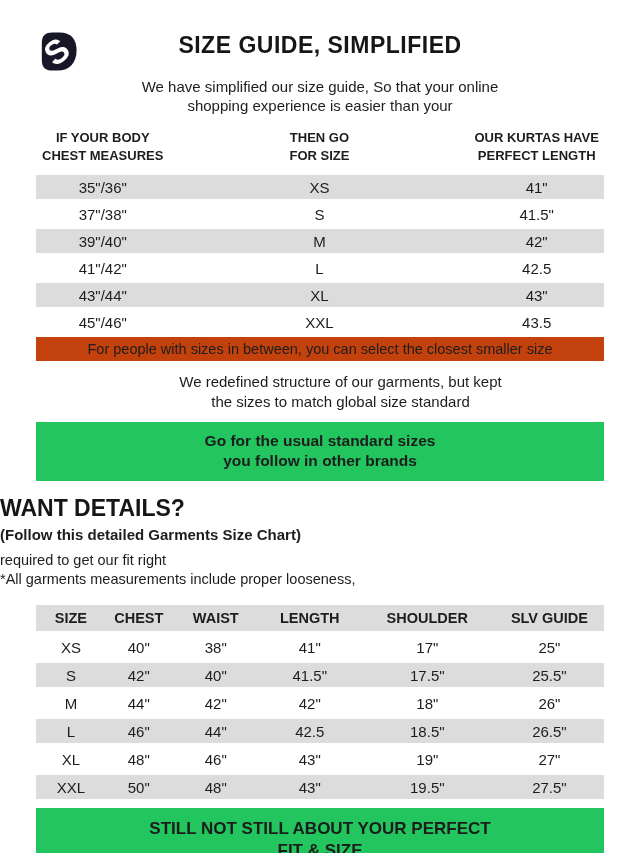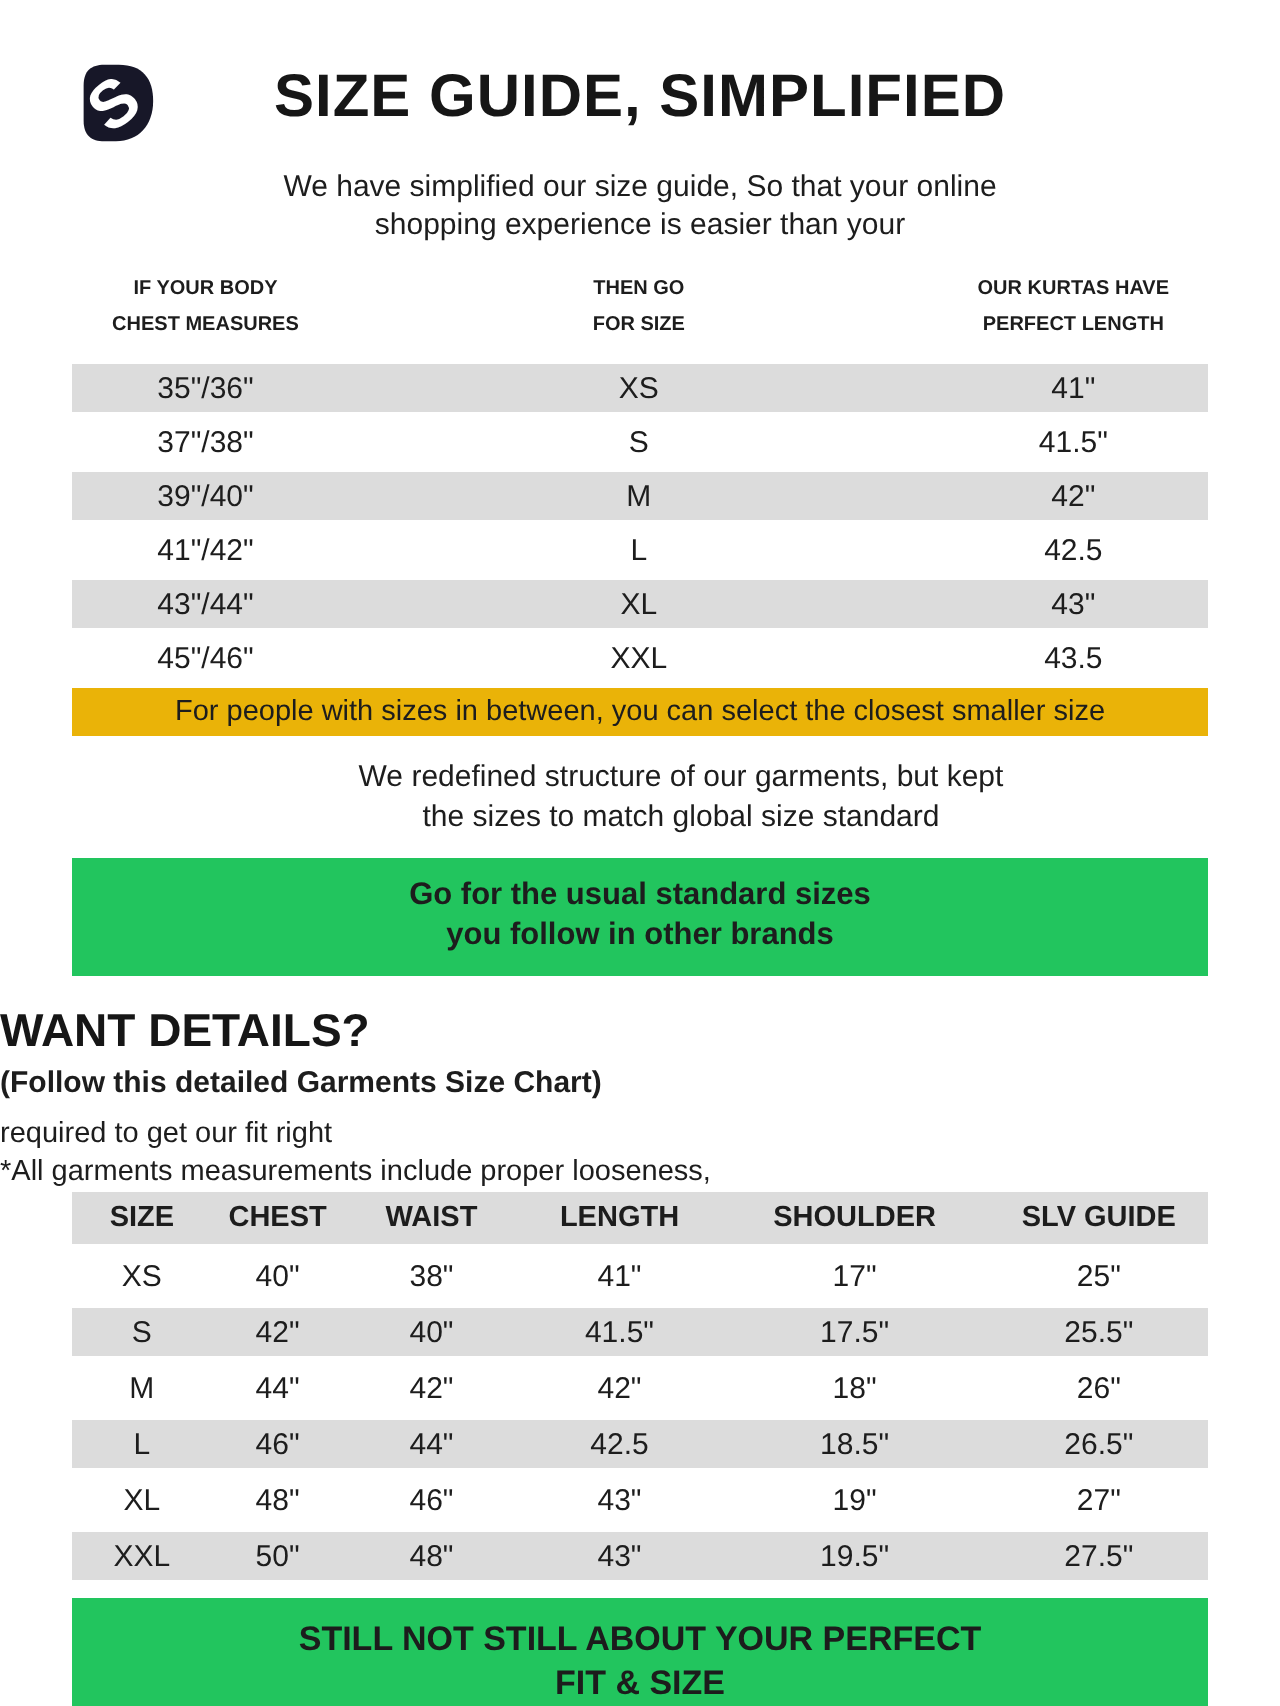--- a/index.html
+++ b/index.html
@@ -12,56 +12,56 @@
     font-family:"Liberation Sans", sans-serif;
     color:#1d1d1d;
     overflow:hidden;
   }
   .logo {
     position:absolute; left:33px; top:28px;
     width:47px; height:47px;
   }
   .header { padding-top:32px; text-align:center; }
   .title {
-    font-size:30px; font-weight:bold; letter-spacing:0.5px;
+    font-size:23px; font-weight:bold; letter-spacing:0.5px;
     color:#161616;
   }
   .subtitle { margin-top:18px; font-size:15px; line-height:19px; color:#1d1d1d; }
 
   .tbl { margin:0 36px; }
   .t1 { margin-top:14px; }
-  .t1-head { display:flex; text-align:center; font-weight:bold; font-size:10px; line-height:18px; margin-bottom:10px; }
+  .t1-head { display:flex; text-align:center; font-weight:bold; font-size:13px; line-height:18px; margin-bottom:10px; }
   .t1-head .col, .t1-row .col { white-space:nowrap; }
   .t1 .c1 { width:23.5%; }
   .t1 .c2 { width:52.8%; }
   .t1 .c3 { width:23.7%; }
   .t1-row {
     display:flex; align-items:center; text-align:center;
     height:24px; margin-bottom:3px; font-size:15px;
   }
   .shade { background:#dcdcdc; }
   .note-row {
-    background:#eab308; height:24px; margin-bottom:3px;
+    background:#c2410c; height:24px; margin-bottom:3px;
     display:flex; align-items:center; justify-content:center;
     font-size:14.5px;
   }
 
   .mid-note { margin-top:11px; text-align:center; font-size:15px; line-height:20px;padding-left:41px; }
 
   .banner {
     margin:0 36px; background:#22c55e; text-align:center;
   }
   .banner-standard { margin-top:10px; padding:9px 0 10px; font-weight:bold; font-size:15.5px; line-height:20px; }
 
   .details { text-align:left; }
   .details-title { margin-top:14px; font-size:23px; font-weight:bold; color:#161616; }
   .details-sub { margin-top:4px; font-size:15px; font-weight:bold; }
   .details-note { margin-top:8px; font-size:14.5px; line-height:19px; }
 
-  .t2 { margin-top:0; }
+  .t2 { margin-top:16px; }
   .t2-head {
     display:flex; align-items:center; text-align:center;
     background:#dcdcdc; height:26px; margin-bottom:4px;
     font-weight:bold; font-size:14.5px;
   }
   .t2-row {
     display:flex; align-items:center; text-align:center;
     height:24px; margin-bottom:4px; font-size:15px;
   }
   .t2 .k1 { width:12.3%; }

